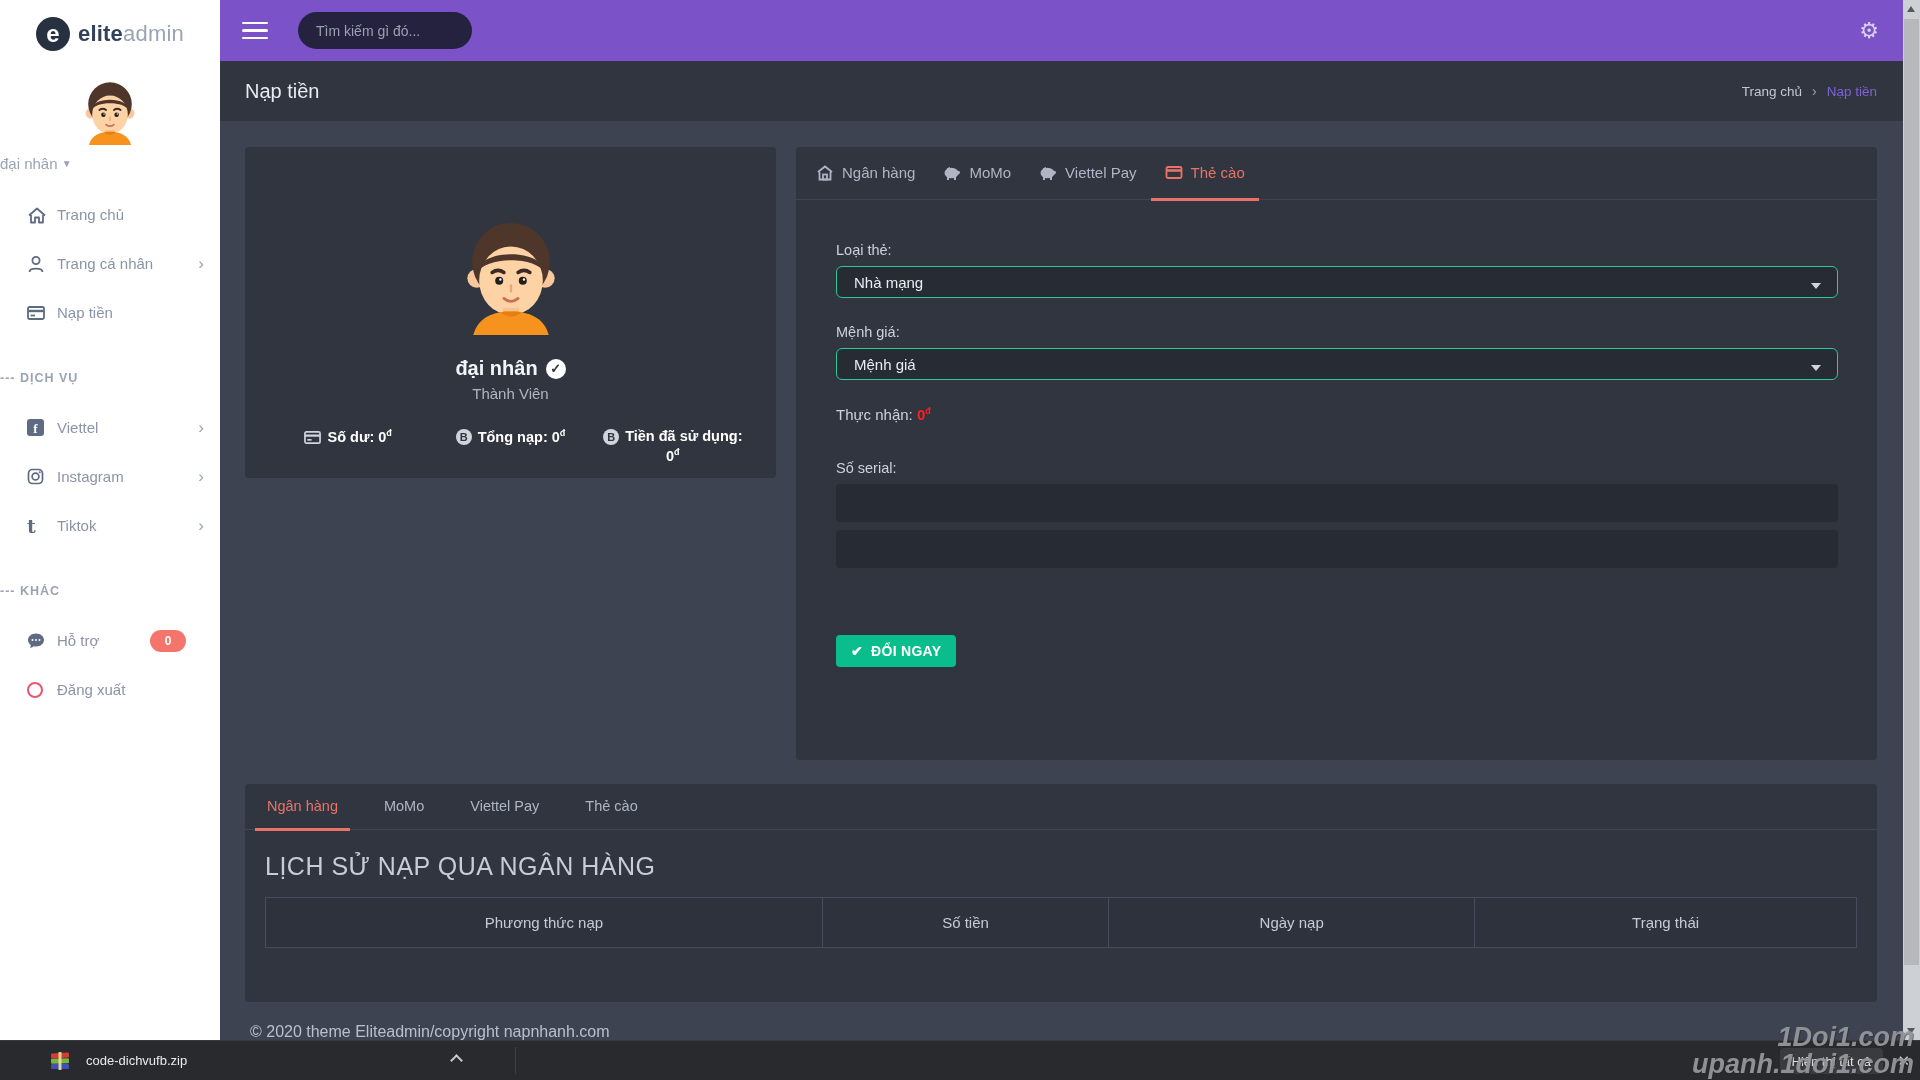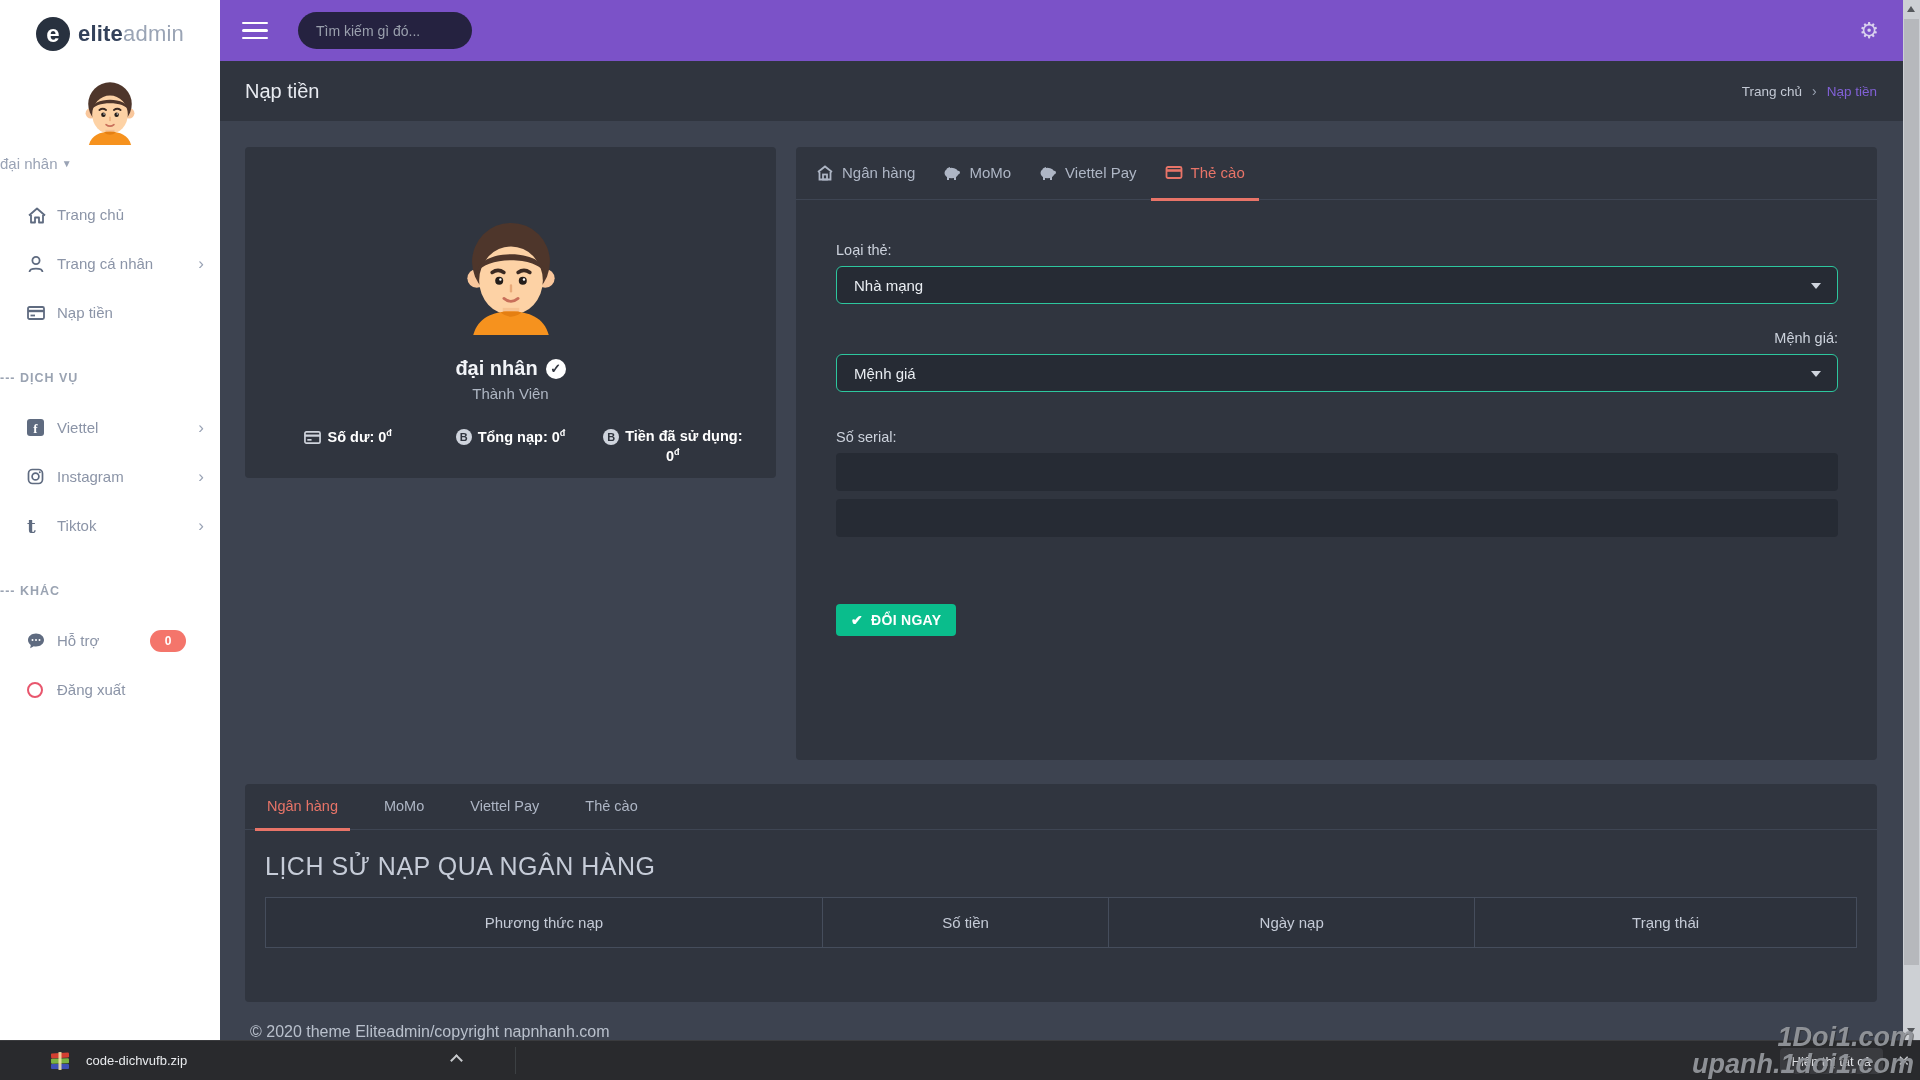--- a/index.html
+++ b/index.html
@@ -75,26 +75,26 @@
 
   
   .card-deposit { left:576px; top:26px; width:1081px; height:613px; }
   .tabs { display:flex; align-items:stretch; height:53px; border-bottom:1px solid #3e4553; padding-left:6px; }
   .tab { display:flex; align-items:center; gap:8px; padding:0 14px; color:#aeb6c5; font-size:15px;
          cursor:pointer; border-bottom:3px solid transparent; margin-bottom:-2px; }
   .tab.active { color:#e87468; border-bottom-color:#e87468; }
   .tab svg { display:block; }
   .dform { padding:42px 39px 0 40px; }
   .form-label { color:#ccd2dc; font-size:14.5px; }
-  .select { margin-top:8px; height:38px; background:#262b34; border:1px solid #2dc79e; border-radius:6px;
+  .select { margin-top:8px; height:32px; background:#262b34; border:1px solid #2dc79e; border-radius:6px;
             color:#e9edf2; font-size:15px; display:flex; align-items:center; padding:0 17px;
             position:relative; cursor:pointer; }
   .select::after { content:""; position:absolute; right:16px; top:16px; border-left:5px solid transparent;
                    border-right:5px solid transparent; border-top:6px solid #cfd4dd; }
-  .gap26 { margin-top:26px;text-align:right; } .gap42 { margin-top:42px; }
+  .gap26 { margin-top:26px; } .gap42 { margin-top:42px; }
   .receive { margin-top:26px; font-size:15px; color:#ccd2dc; }
   .receive .red { color:#ff1f1f; font-weight:700; }
   .receive sup { font-size:9px; }
   .text-input { margin-top:8px; display:block; width:100%; height:38px; background:#262b34; border:none;
                 border-radius:4px; color:#e9edf2; font-size:15px; padding:0 12px; outline:none;
                 font-family:"Liberation Sans", sans-serif; }
   .btn-submit { margin-top:67px; background:#0abd8c; color:#ffffff; border:none; border-radius:4px;
                 height:32px; padding:0 15px; font-size:14px; font-weight:700; letter-spacing:.3px;
                 display:inline-flex; align-items:center; gap:8px; cursor:pointer;
                 font-family:"Liberation Sans", sans-serif; }
@@ -382,20 +382,24 @@
         <div class="form-label">Loại thẻ:</div>
         <div class="select">
           <span>Nhà mạng</span>
         </div>
 
         <div class="form-label gap26">Mệnh giá:</div>
         <div class="select">
           <span>Mệnh giá</span>
         </div>
 
+        <div class="receive">
+          <span>Thực nhận:</span>
+          <span class="red"> <span>0</span><sup>đ</sup></span>
+        </div>
 
         <div class="form-label" style="margin-top:37px">Số serial:</div>
         <input class="text-input" type="text" style="">
 
         <input class="text-input" type="text" style="">
 
         <button class="btn-submit">
           <span>✔</span>
           <span>ĐỔI NGAY</span>
         </button>

